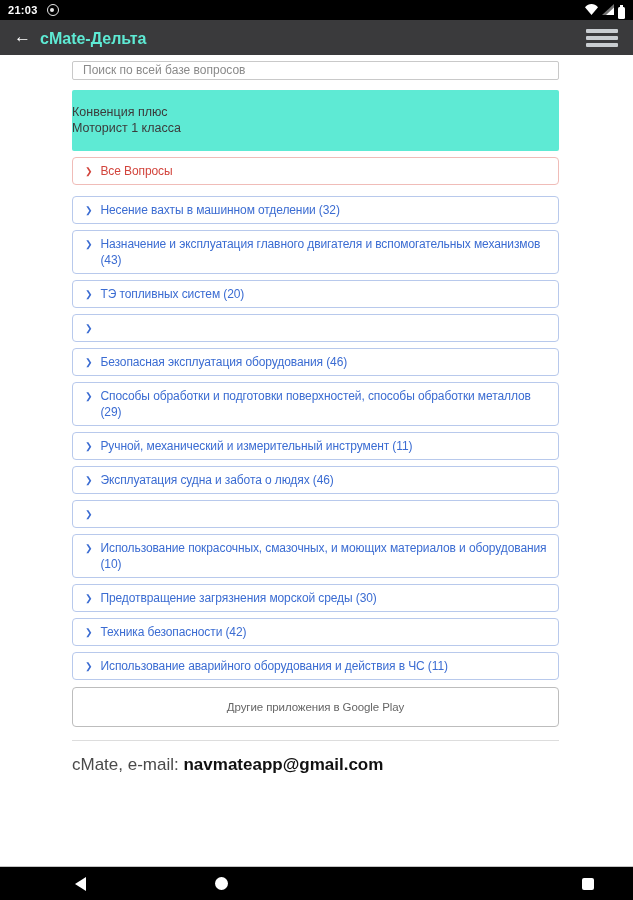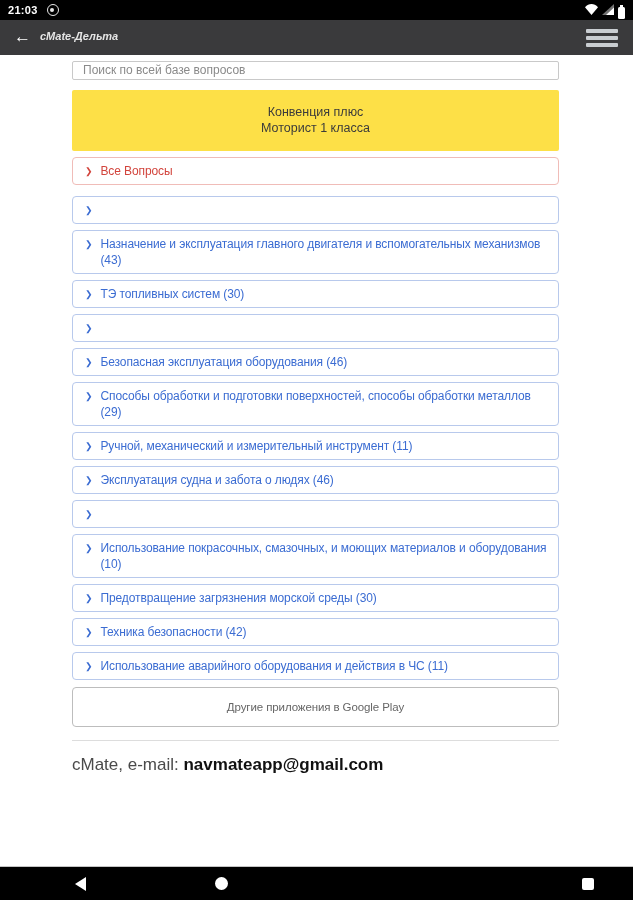--- a/index.html
+++ b/index.html
@@ -14,32 +14,32 @@
   .sb-time { color:#fff; font-size:11px; font-weight:bold; letter-spacing:.3px; }
   .sb-notif { width:12px; height:12px; border:1.4px solid #e8e8e8; border-radius:50%; display:inline-block; position:relative; }
   .sb-notif::after { content:""; position:absolute; left:2.5px; top:2.5px; width:4px; height:4px; background:#e8e8e8; border-radius:50%; }
   .sb-right { display:flex; align-items:flex-end; gap:4px; padding-bottom:1px; }
   .batt { width:7px; height:12px; background:#fff; border-radius:1.5px; position:relative; }
   .batt::before { content:""; position:absolute; top:-2px; left:2px; width:3px; height:2px; background:#fff; }
 
   
   .app-bar { position:absolute; top:20px; left:0; right:0; height:35px; background:#3a3a3c; }
   .back { position:absolute; left:14px; top:6px; color:#fff; font-size:17px; line-height:22px; cursor:pointer; }
-  .app-title { position:absolute; left:40px; top:10px; color:#e5e5e5; font-size:11px; font-weight:bold;font-style:italic; }
+  .app-title { position:absolute; left:40px; top:10px; color:#5eead4; font-size:16px; font-weight:bold; }
   .menu { position:absolute; right:15px; top:7px; width:32px; height:22px; display:flex; flex-direction:column; justify-content:center; gap:3.5px; cursor:pointer; }
   .menu i { display:block; height:3.5px; background:#c9cdd1; border-radius:1px; }
 
   
   .content { position:absolute; top:55px; left:0; right:0; bottom:35px; background:#fff; padding:5px 74px 0 72px; }
   .search { width:100%; height:19px; border:1px solid #c9c9c9; border-radius:2px; padding:0 10px;
     font-size:12px; color:#333; outline:none; font-family:"Liberation Sans", sans-serif; }
   .search::placeholder { color:#8a8a8a; opacity:1; }
 
-  .hdr-box { margin-top:10px; height:61px; background:#fde047; border-radius:2px;
-    display:flex; flex-direction:column; justify-content:center; align-items:center; gap:2px;
+  .hdr-box { margin-top:10px; height:61px; background:#5eead4; border-radius:2px;
+    display:flex; flex-direction:column; justify-content:center; gap:2px;
     font-size:12.5px; color:#3b3b3b; }
 
   .btn { display:flex; align-items:flex-start; background:#fff; border-radius:4px;
     padding:5px 6px 5px 12px; font-size:12px; line-height:16px; letter-spacing:-0.1px; cursor:pointer; }
   .chev { font-size:9px; line-height:16px; margin-right:8px; flex:0 0 auto; }
   .btn-red { margin-top:6px; border:1px solid #f0bcb8; color:#d2443c; }
   .cats { margin-top:11px; }
   .btn-blue { margin-top:6px; border:1px solid #b8c9ec; color:#3b6cd2; }
   .btn-gray { margin-top:7px; border:1px solid #bdbdbd; color:#666; justify-content:center; font-size:11.5px; padding:11px 6px; }
 
@@ -96,28 +96,29 @@
     </div>
 
     <div class="btn btn-red">
       <span class="chev">❯</span>
       <span>Все Вопросы</span>
     </div>
 
     <div class="cats">
       <div class="btn btn-blue">
         <span class="chev">❯</span>
+        <span>Несение вахты в машинном отделении (32)</span>
       </div>
       <div class="btn btn-blue">
         <span class="chev">❯</span>
         <span>Назначение и эксплуатация главного двигателя и вспомогательных механизмов (43)</span>
       </div>
       <div class="btn btn-blue">
         <span class="chev">❯</span>
-        <span>ТЭ топливных систем (30)</span>
+        <span>ТЭ топливных систем (20)</span>
       </div>
       <div class="btn btn-blue">
         <span class="chev">❯</span>
       </div>
       <div class="btn btn-blue">
         <span class="chev">❯</span>
         <span>Безопасная эксплуатация оборудования (46)</span>
       </div>
       <div class="btn btn-blue">
         <span class="chev">❯</span>

